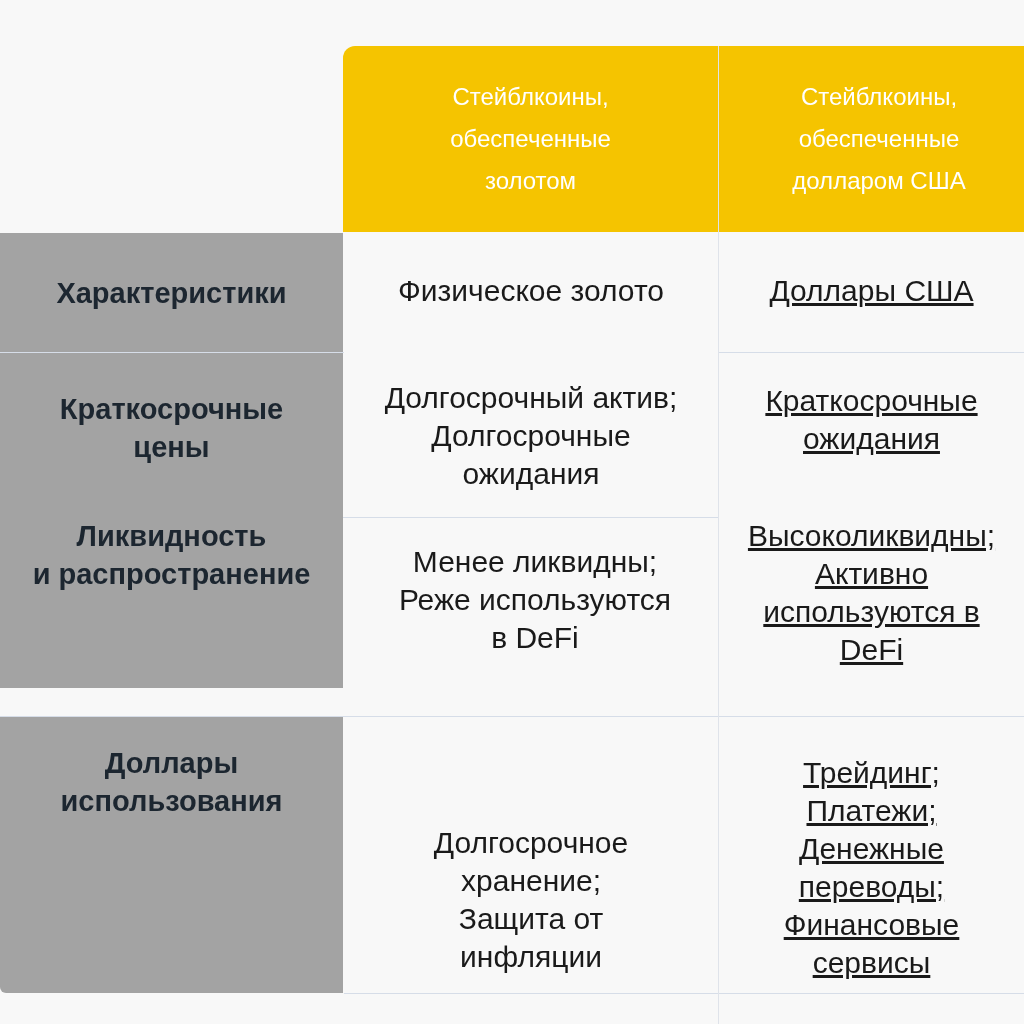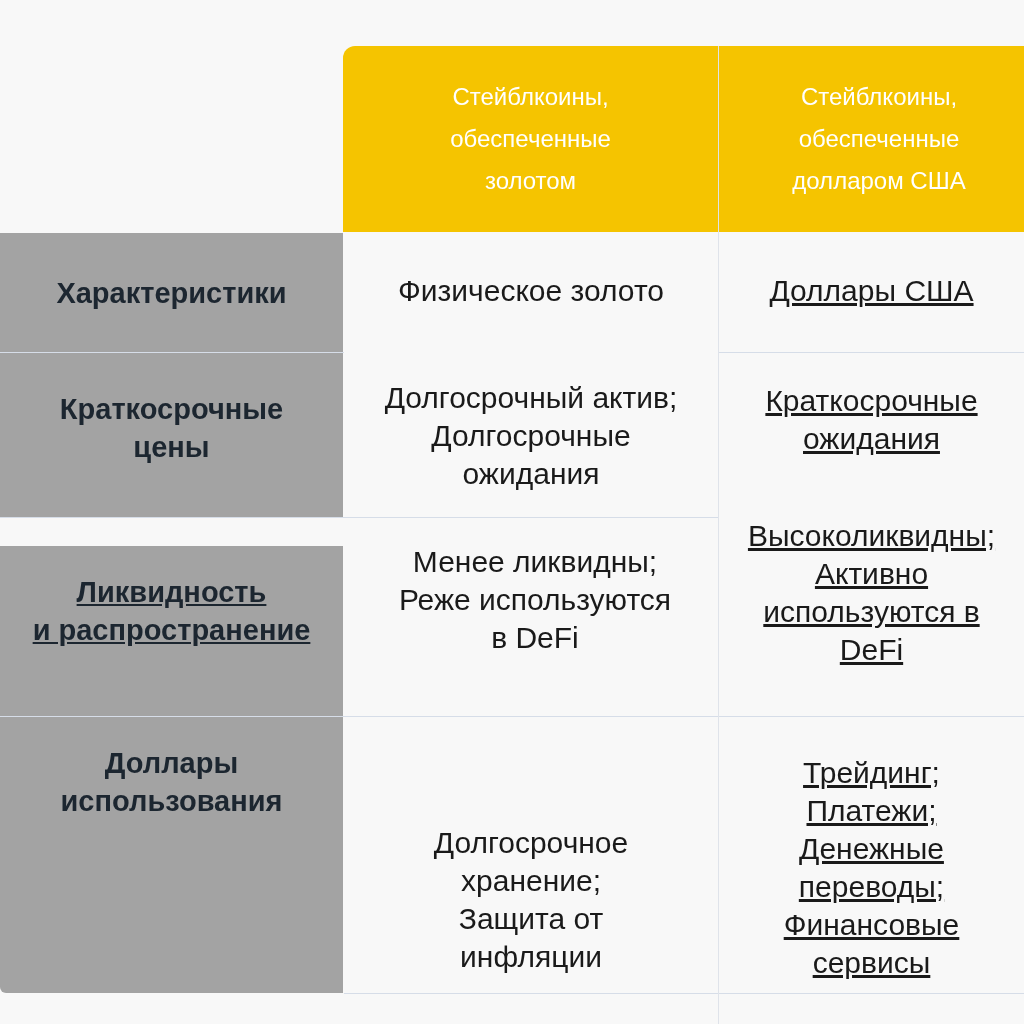--- a/index.html
+++ b/index.html
@@ -47,21 +47,21 @@
     <span style="white-space:pre-line">Долгосрочный актив;
 Долгосрочные
 ожидания</span>
   </div>
 <div class="cell c2" style="top:353px;height:164px;align-items:flex-start;padding-top:29px;box-sizing:border-box;">
     <span style="white-space:pre-line">Краткосрочные
 ожидания</span>
   </div>
 <div class="hline" style="top:517px;"></div>
 
-<div class="lbl" style="top:546px;height:198px;align-items:flex-start;padding-top:27px;box-sizing:border-box;text-decoration:underline;">
+<div class="lbl" style="top:490px;height:198px;align-items:flex-start;padding-top:27px;box-sizing:border-box;">
     <span style="white-space:pre-line">Ликвидность
 и распространение</span>
   </div>
 <div class="cell c1" style="top:518px;height:198px;align-items:flex-start;padding-top:25px;box-sizing:border-box;padding-left:8px;">
     <span style="white-space:pre-line">Менее ликвидны;
 Реже используются
 в DeFi</span>
   </div>
 <div class="cell c2" style="top:492px;height:198px;align-items:flex-start;padding-top:25px;box-sizing:border-box;">
     <span style="white-space:pre-line">Высоколиквидны;

